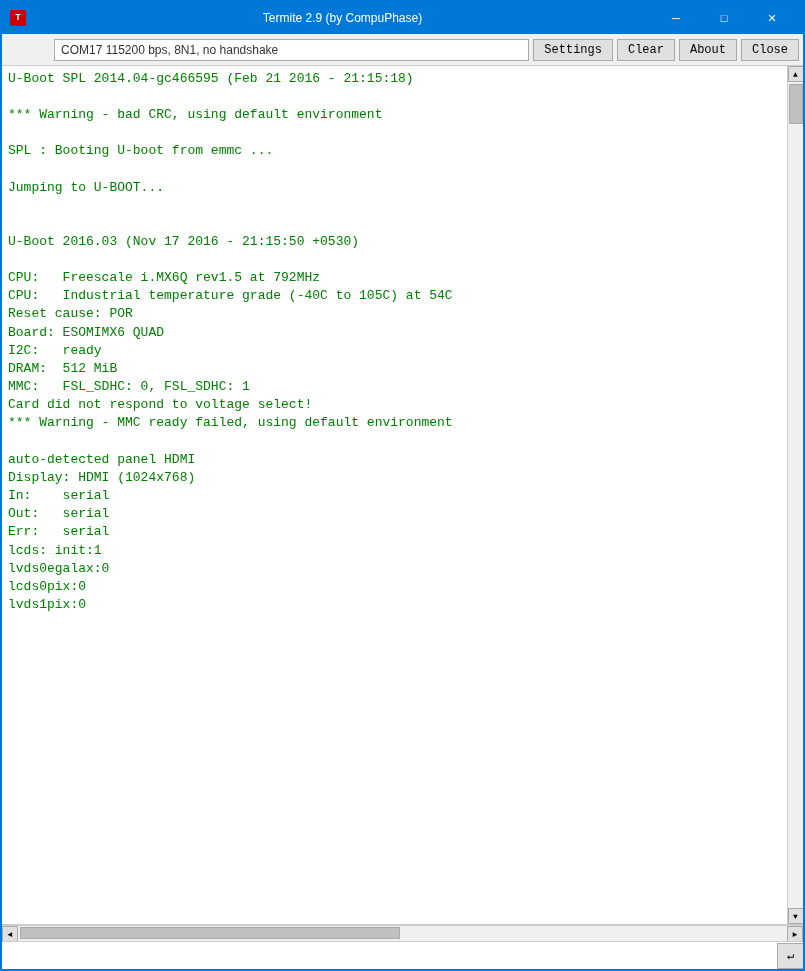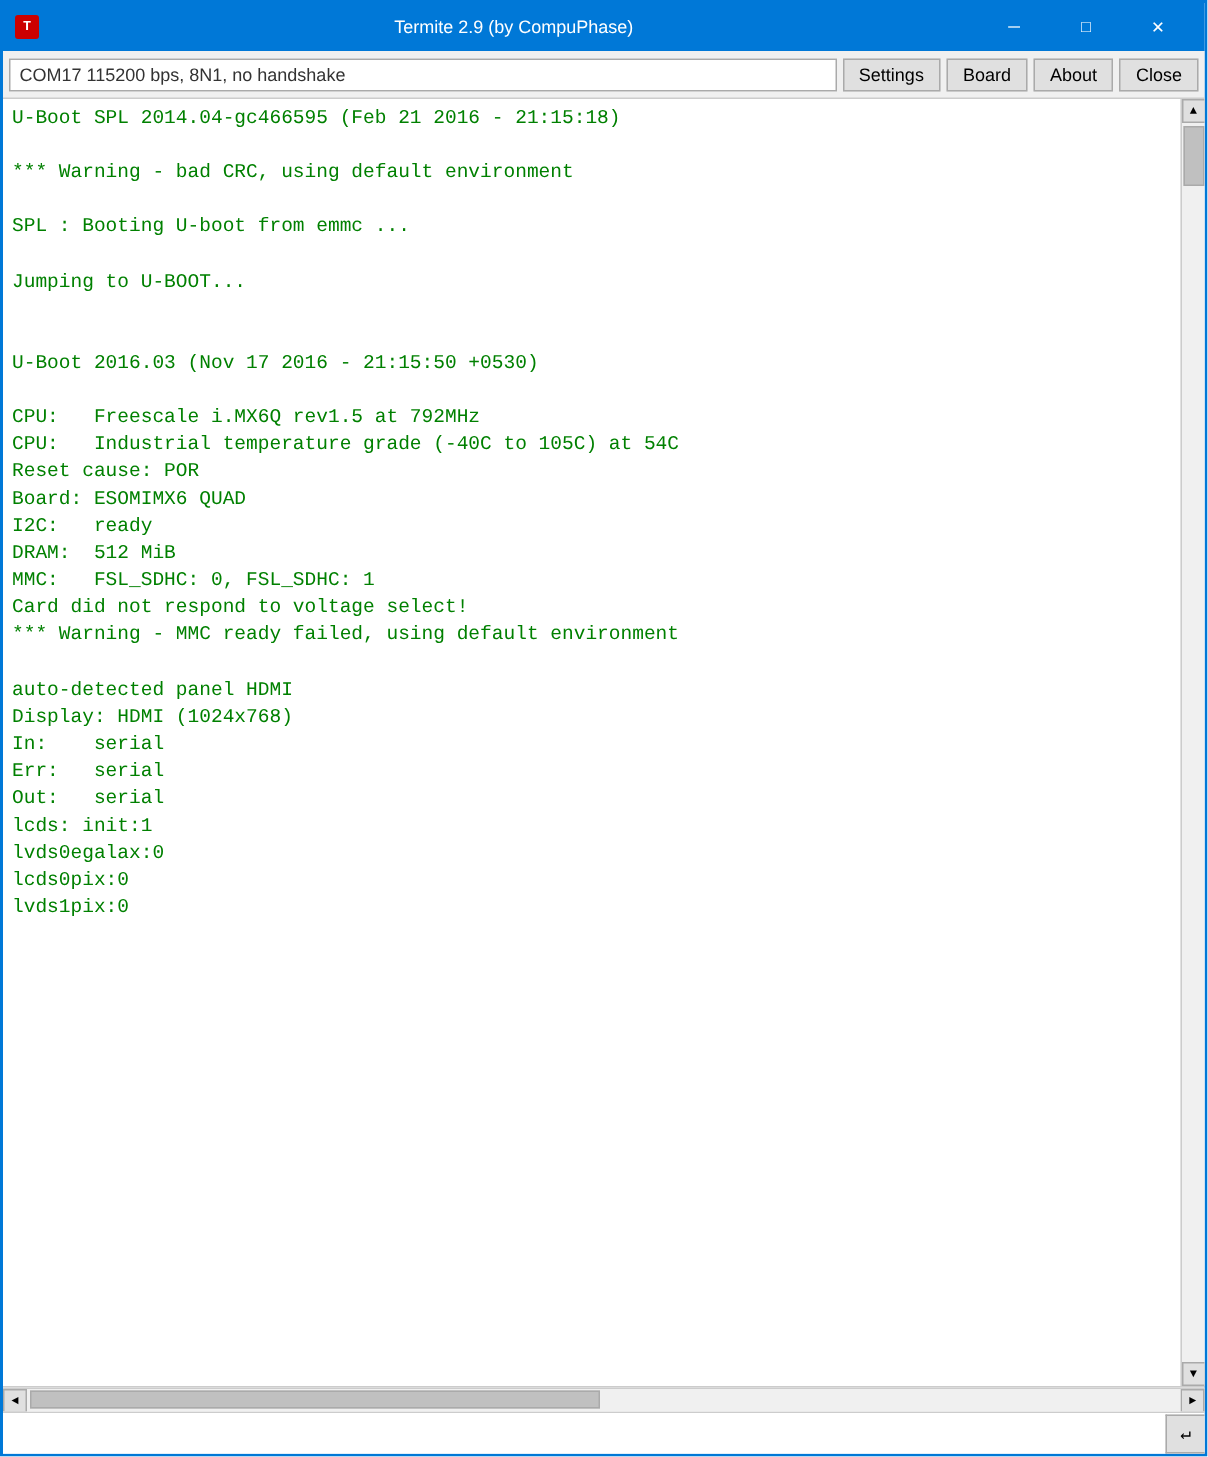--- a/index.html
+++ b/index.html
@@ -91,29 +91,30 @@
       flex: 1;
       background: white;
       border: 1px solid #aaaaaa;
       height: 22px;
       padding: 0 6px;
       font-size: 12px;
       font-family: 'Segoe UI', Arial, sans-serif;
       color: #333333;
       display: flex;
       align-items: center;
+      margin-left: 48px;
     }
 
     .toolbar-btn {
       height: 22px;
       padding: 0 10px;
       background: #e0e0e0;
       border: 1px solid #aaaaaa;
       font-size: 12px;
-      font-family: Liberation Sans, sans-serif;
+      font-family: Liberation Mono, monospace;
       cursor: pointer;
       display: flex;
       align-items: center;
     }
 
     .terminal-area {
       flex: 1;
       overflow: hidden;
       position: relative;
       background: white;
@@ -296,21 +297,21 @@
     <div class="title-bar-controls">
       <button class="title-bar-btn">─</button>
       <button class="title-bar-btn">□</button>
       <button class="title-bar-btn close-btn">✕</button>
     </div>
   </div>
 
   <div class="toolbar">
     <div class="status-bar-text">COM17 115200 bps, 8N1, no handshake</div>
     <button class="toolbar-btn">Settings</button>
-    <button class="toolbar-btn">Board</button>
+    <button class="toolbar-btn">Clear</button>
     <button class="toolbar-btn">About</button>
     <button class="toolbar-btn">Close</button>
   </div>
 
   <div class="terminal-area">
     <div class="terminal-content" id="terminal-output">
     <div class="terminal-line">U-Boot SPL 2014.04-gc466595 (Feb 21 2016 - 21:15:18)</div>
         <div class="terminal-line empty">&nbsp;</div>
         <div class="terminal-line">*** Warning - bad CRC, using default environment</div>
         <div class="terminal-line empty">&nbsp;</div>
@@ -327,22 +328,22 @@
         <div class="terminal-line">Board: ESOMIMX6 QUAD</div>
         <div class="terminal-line">I2C:   ready</div>
         <div class="terminal-line">DRAM:  512 MiB</div>
         <div class="terminal-line">MMC:   FSL_SDHC: 0, FSL_SDHC: 1</div>
         <div class="terminal-line">Card did not respond to voltage select!</div>
         <div class="terminal-line">*** Warning - MMC ready failed, using default environment</div>
         <div class="terminal-line empty">&nbsp;</div>
         <div class="terminal-line">auto-detected panel HDMI</div>
         <div class="terminal-line">Display: HDMI (1024x768)</div>
         <div class="terminal-line">In:    serial</div>
+        <div class="terminal-line">Out:   serial</div>
         <div class="terminal-line">Err:   serial</div>
-        <div class="terminal-line">Out:   serial</div>
         <div class="terminal-line">lcds: init:1</div>
         <div class="terminal-line">lvds0egalax:0</div>
         <div class="terminal-line">lcds0pix:0</div>
         <div class="terminal-line">lvds1pix:0</div>
       </div>
 
     <div class="scrollbar-v">
       <div class="scrollbar-v-up">▲</div>
       <div class="scrollbar-v-track">
         <div class="scrollbar-v-thumb"></div>

